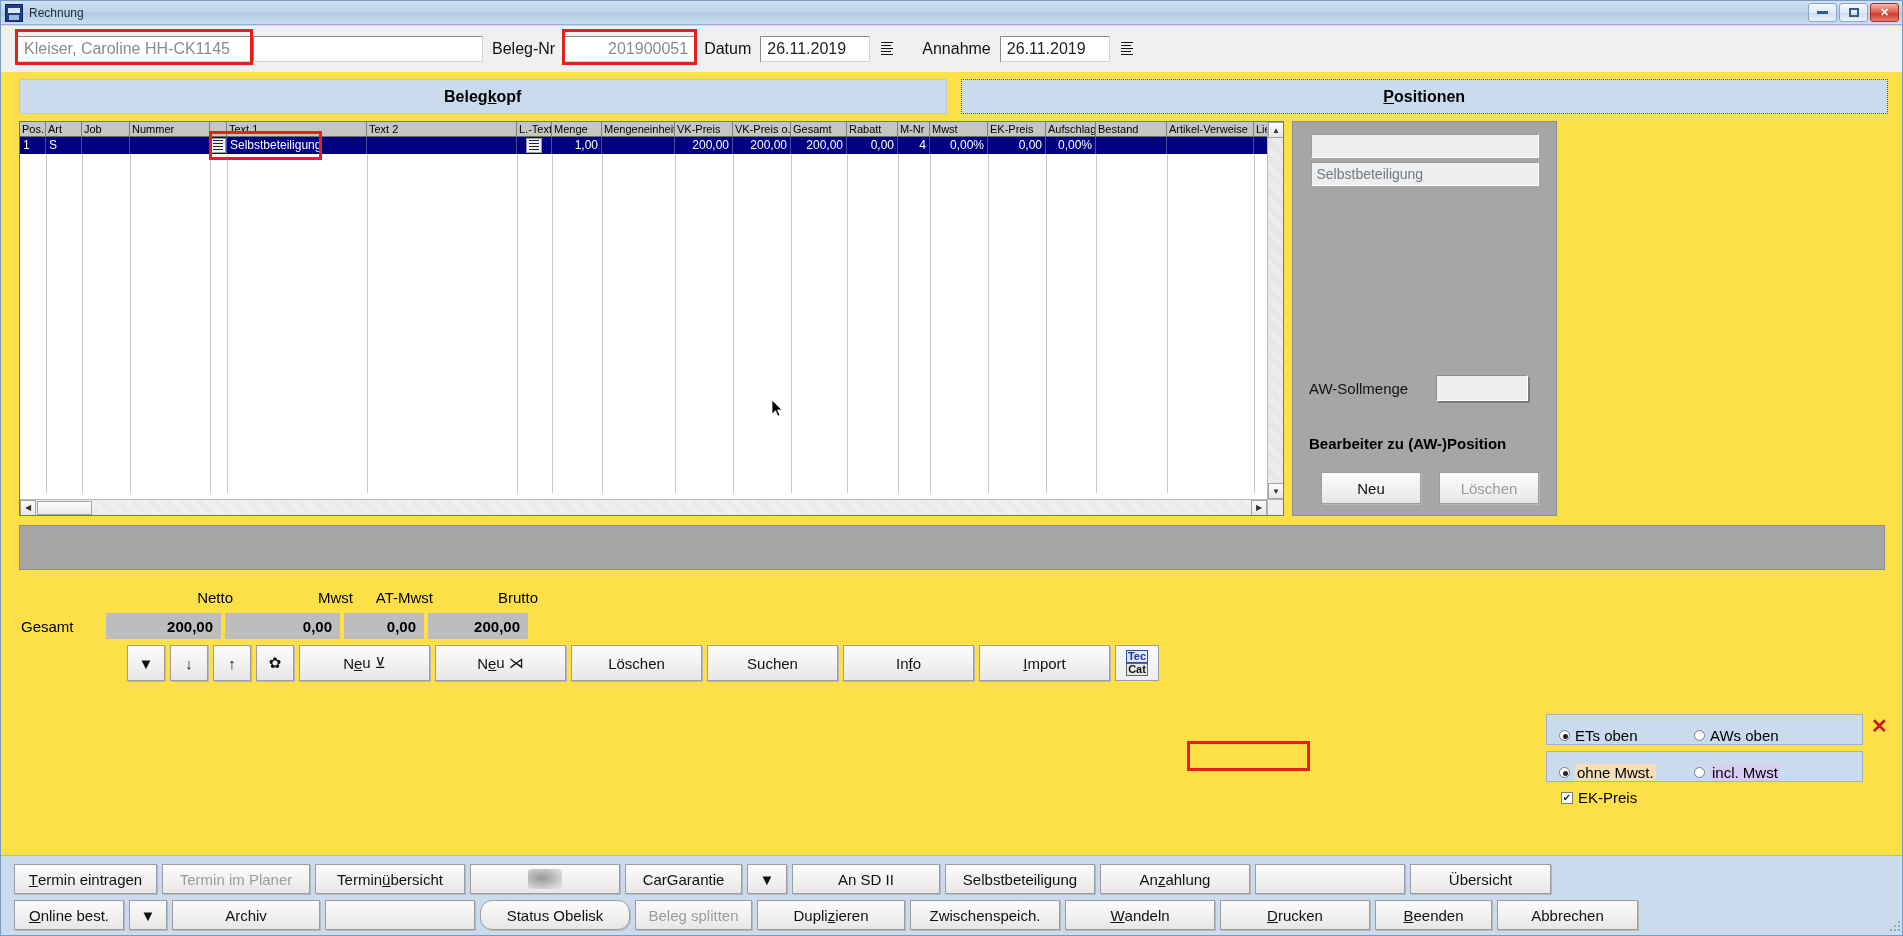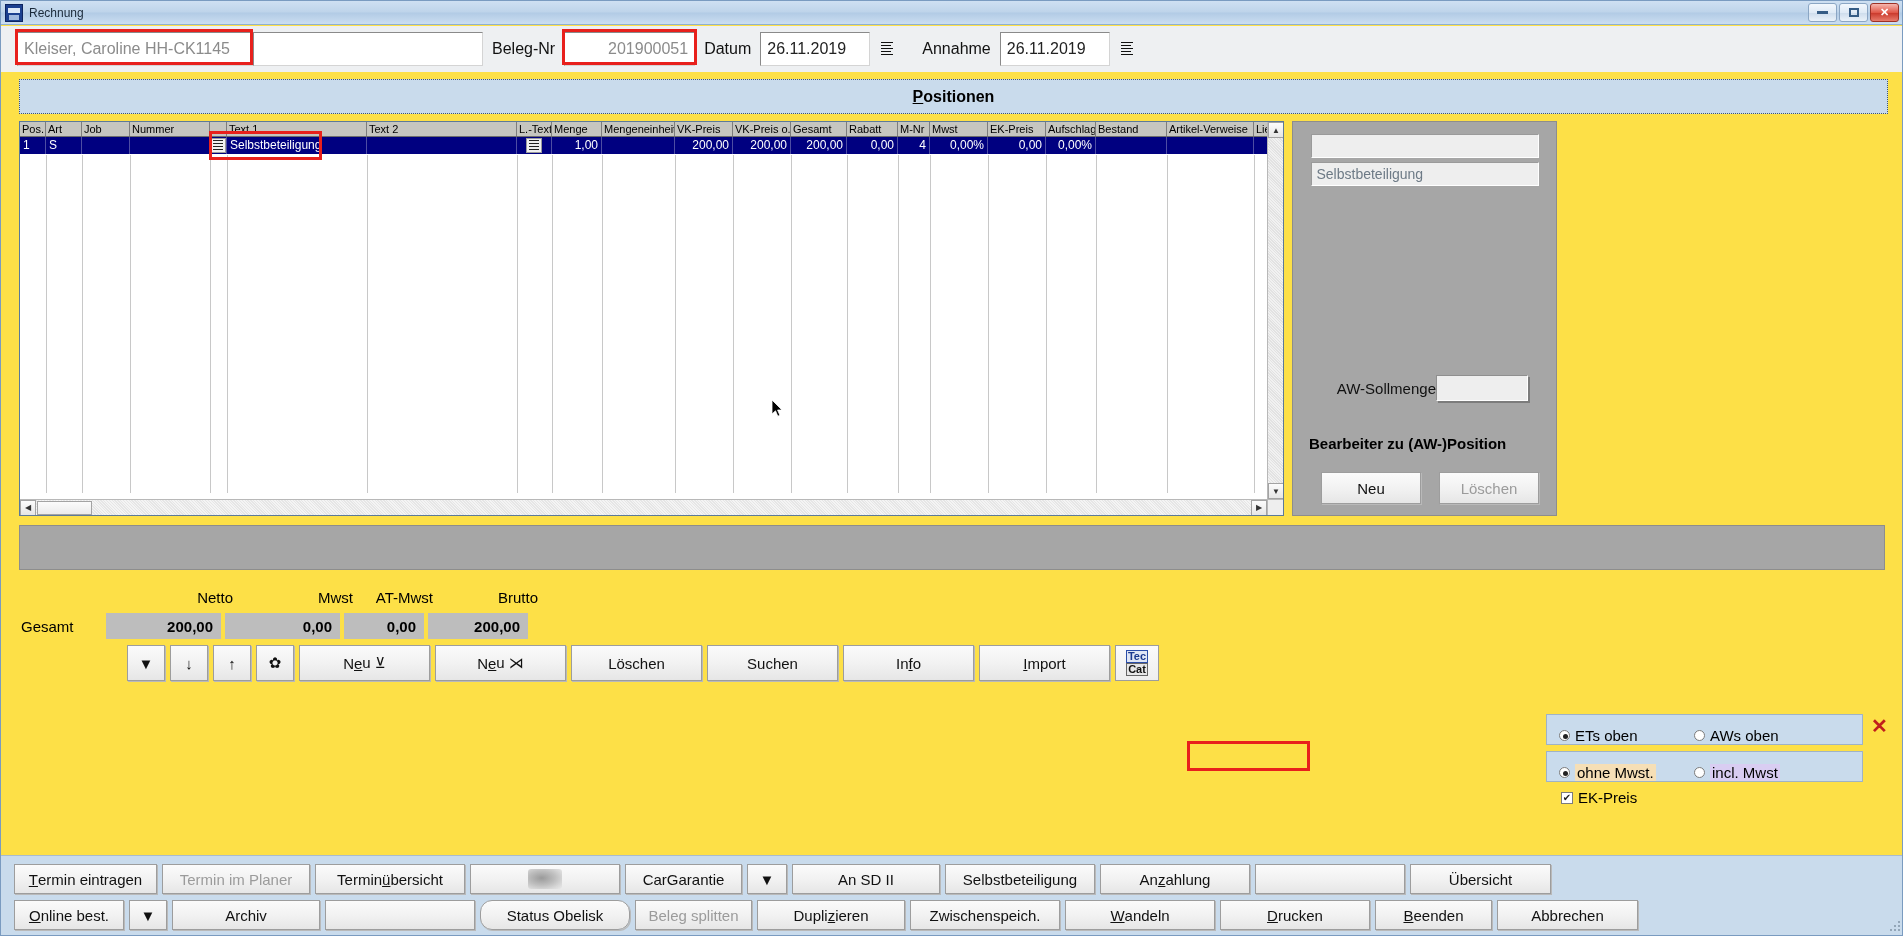--- a/index.html
+++ b/index.html
@@ -58,21 +58,21 @@
     width: 10px; height: 9px; border: 2px solid #355c85; position: relative;
   }
 
   
   .header-strip {
     position: absolute; top: 25px; left: 0; right: 0; height: 46px;
     background: #eef0f2;
     display: flex; align-items: center;
   }
   .fld {
-    height: 34px; background: #ffffff;
+    height: 26px; background: #ffffff;
     border-top: 1px solid #8a8a8a; border-left: 1px solid #8a8a8a;
     border-right: 1px solid #d4d4d4; border-bottom: 1px solid #d4d4d4;
     display: flex; align-items: center; padding: 0 6px;
     font-size: 16px; color: #8b8b8b;
   }
   .fld.dark { color: #222; }
   .fld.right { justify-content: flex-end; }
   .lbl { font-size: 16px; color: #111; padding: 0 9px; white-space: nowrap; }
   .redbox {
     position: absolute; border: 3px solid #e8201c; pointer-events: none; z-index: 30;
@@ -188,21 +188,21 @@
     margin: 12px auto 0; width: 228px; height: 24px;
     background: #eeeeee;
     border-top: 1px solid #9a9a9a; border-left: 1px solid #9a9a9a;
     border-right: 1px solid #ffffff; border-bottom: 1px solid #ffffff;
     font-size: 14px; color: #6d7a86;
     display: flex; align-items: center; padding: 0 5px;
   }
   .side-inp.second { margin-top: 4px; }
   .aw-row {
     position: absolute; left: 16px; right: 28px; top: 253px;
-    display: flex; align-items: center; justify-content: flex-end;
+    display: flex; align-items: center; justify-content: space-between;
   }
   .aw-label { font-size: 15px; color: #111; }
   .aw-input {
     width: 92px; height: 26px; background: #eeeeee;
     border-top: 1px solid #8f8f8f; border-left: 1px solid #8f8f8f;
     border-right: 1px solid #fff; border-bottom: 1px solid #fff;
     box-shadow: 2px 2px 0 #7c7c7c;
   }
   .bearbeiter {
     position: absolute; left: 16px; top: 313px;
@@ -361,20 +361,23 @@
           <i></i>
           <i></i>
           <i></i>
           <i></i>
           <i></i>
         </span>
     </div>
   </div>
 
   <div class="tabrow">
+    <div class="tab active">
+      <span>Beleg<u>k</u>opf</span>
+    </div>
     <div class="tab focused">
       <span><u>P</u>ositionen</span>
     </div>
   </div>
 
   <div class="grid-wrap">
     <div class="grid-head" id="gridHead">
         <div class="gh" style="width: 26px;">Pos.</div>
         <div class="gh" style="width: 36px;">Art</div>
         <div class="gh" style="width: 48px;">Job</div>

